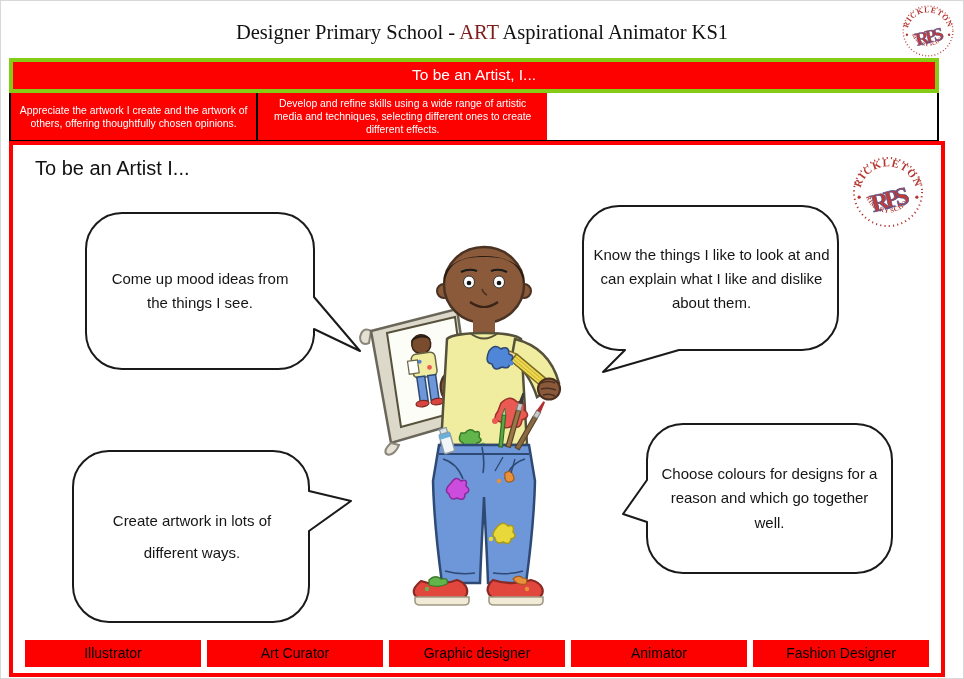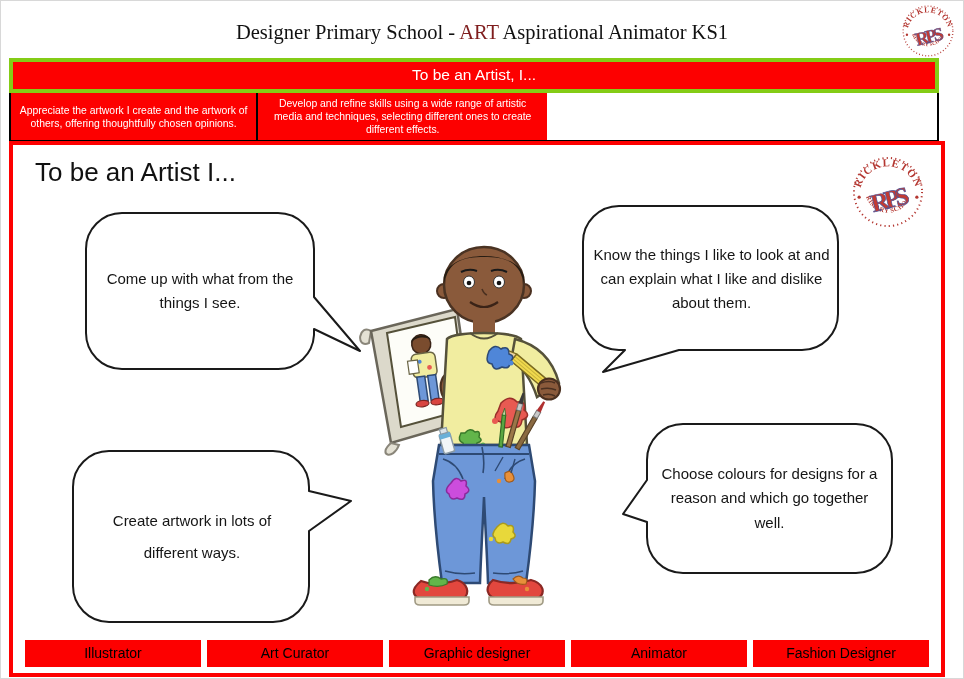--- a/index.html
+++ b/index.html
@@ -23,21 +23,21 @@
   .bbox { background:var(--red); color:#fff; font-size:10.4px; line-height:1.25;
           text-align:center; padding:4px 6px; border-right:2px solid #000;
           display:flex; align-items:center; justify-content:center; min-height:42px; }
   .bbox:last-child { border-right:none; }
   .bbox-1 { flex:0 0 23.7%; } .bbox-2 { flex:0 0 26.7%; }
   .bbox-3 { flex:0 0 31.2%; } .bbox-4 { flex:1; }
 
   
   .main { position:absolute; left:8px; top:140px; width:936px; height:536px;
           border:4px solid var(--red); background:#fff; }
-  .main-heading { position:absolute; left:22px; top:12px; font-size:26px; color:#111; }
+  .main-heading { position:absolute; left:22px; top:12px; font-size:20px; color:#111; }
 
   
   .bubble { position:absolute; }
   .bubble svg { position:absolute; left:0; top:0; overflow:visible; }
   .bubble-text { position:absolute; inset:0; display:flex; align-items:center;
                  justify-content:center; text-align:center; font-size:15px;
                  line-height:1.62; color:#151515; }
   .bubble-1 { left:71px; top:66px; width:232px; height:160px; }
   .bubble-2 { left:568px; top:59px; width:261px; height:150px; }
   .bubble-3 { left:58px;  top:304px; width:242px; height:175px; }
@@ -93,21 +93,21 @@
       <path id="arcBot2" d="M 21 58 A 31 31 0 0 0 79 58" fill="none"></path>
       <text font-family="Liberation Serif, serif" font-size="14.5" font-weight="bold" fill="#b43731" letter-spacing="1.5"><textPath href="#arcTop2" startOffset="50%" text-anchor="middle">RICKLETON</textPath></text>
       <text font-family="Liberation Serif, serif" font-size="8.8" font-weight="bold" fill="#b43731" letter-spacing="0.6"><textPath href="#arcBot2" startOffset="50%" text-anchor="middle">PRIMARY SCHOOL</textPath></text>
       <text x="50" y="72" text-anchor="middle" font-family="Liberation Serif, serif" font-size="34" font-weight="bold" fill="#c23b34" stroke="#4a549a" stroke-width="0.9" letter-spacing="-6" transform="rotate(-14 50 62)">RPS</text>
     </svg>
 
     <div class="bubble bubble-1">
       <svg width="232" height="160" viewBox="0 0 232 160">
         <path d="M38,2 L194,2 A36,36 0 0 1 230,38 L230,86 L276,140 L230,118 L230,124 A36,36 0 0 1 194,158 L38,158 A36,36 0 0 1 2,122 L2,38 A36,36 0 0 1 38,2 Z"></path>
       </svg>
-      <div class="bubble-text">Come up with what from the things I see.</div>
+      <div class="bubble-text">Come up mood ideas from the things I see.</div>
     </div>
 
     <div class="bubble bubble-2">
       <svg width="261" height="150" viewBox="0 0 261 150">
         <path d="M38,2 L221,2 A36,36 0 0 1 257,38 L257,110 A36,36 0 0 1 221,146 L98,146 L22,168 L44,146 L38,146 A36,36 0 0 1 2,110 L2,38 A36,36 0 0 1 38,2 Z"></path>
       </svg>
       <div class="bubble-text">Know the things I like to look at and can explain what I like and dislike about them.</div>
     </div>
 
     <div class="bubble bubble-3">

